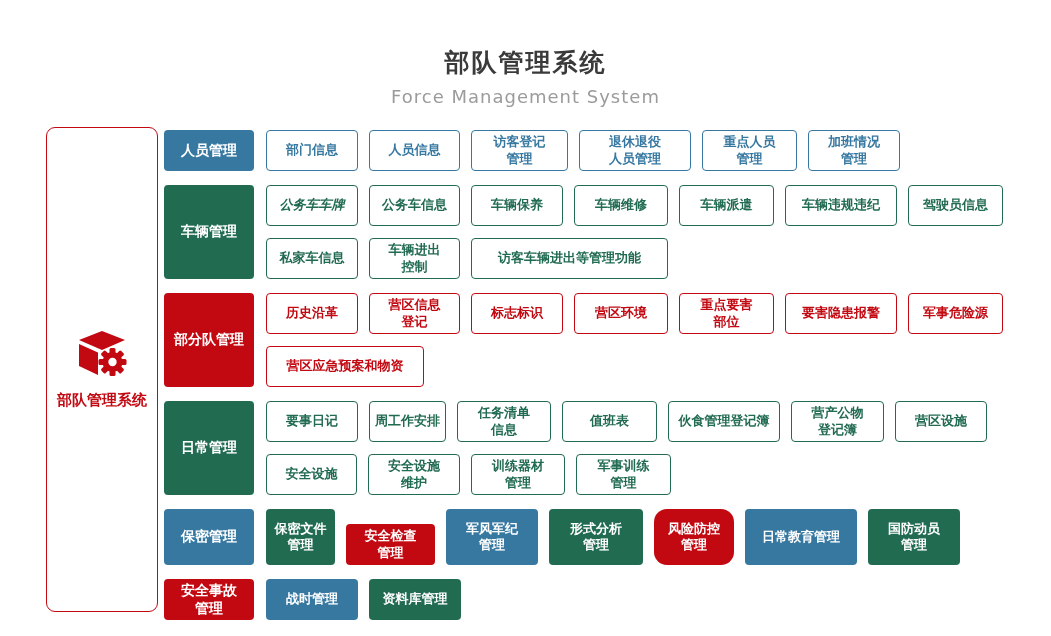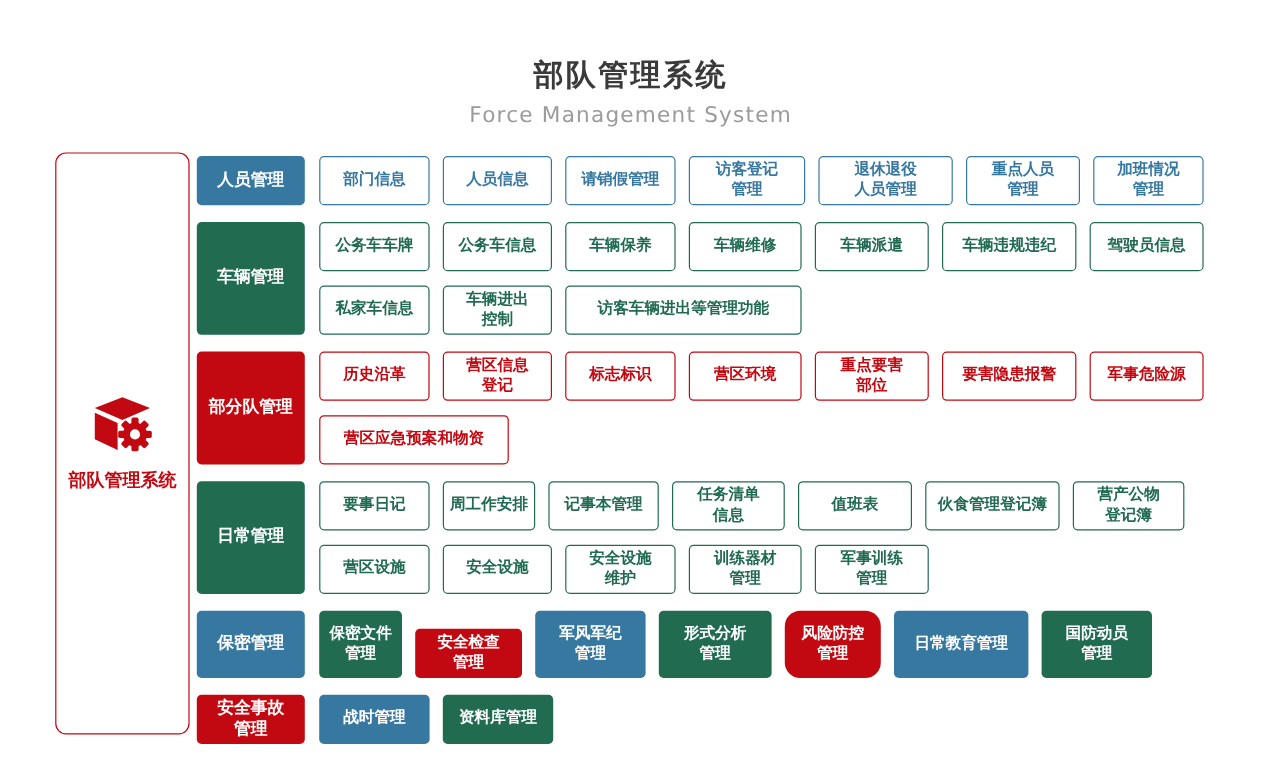--- a/index.html
+++ b/index.html
@@ -66,35 +66,34 @@
     </svg>
     <div class="label">部队管理系统</div>
   </div>
 
   <div class="rows">
       <div class="band">
         <div class="cat filled f-blue">人员管理</div>
         <div class="items">
           <div class="item outline o-blue" style="width: 92px;">部门信息</div>
           <div class="item outline o-blue" style="width: 91px;">人员信息</div>
-          <div class="item outline o-blue" style="width: 92px;">请销假管理</div>
           <div class="item outline o-blue" style="width: 97px;">访客登记
 管理</div>
           <div class="item outline o-blue" style="width: 112px;">退休退役
 人员管理</div>
           <div class="item outline o-blue" style="width: 95px;">重点人员
 管理</div>
           <div class="item outline o-blue" style="width: 92px;">加班情况
 管理</div>
         </div>
       </div>
       <div class="band">
         <div class="cat filled f-green">车辆管理</div>
         <div class="items">
-          <div class="item outline o-green" style="width: 92px;">公务车车牌</div>
+          <div class="item outline o-green" style="width: 92px; font-style: italic;">公务车车牌</div>
           <div class="item outline o-green" style="width: 91px;">公务车信息</div>
           <div class="item outline o-green" style="width: 92px;">车辆保养</div>
           <div class="item outline o-green" style="width: 94px;">车辆维修</div>
           <div class="item outline o-green" style="width: 95px;">车辆派遣</div>
           <div class="item outline o-green" style="width: 112px;">车辆违规违纪</div>
           <div class="item outline o-green" style="width: 95px;">驾驶员信息</div>
           <div class="item outline o-green" style="width: 92px;">私家车信息</div>
           <div class="item outline o-green" style="width: 91px;">车辆进出
 控制</div>
           <div class="item outline o-green" style="width: 197px;">访客车辆进出等管理功能</div>
@@ -113,21 +112,20 @@
           <div class="item outline o-red" style="width: 112px;">要害隐患报警</div>
           <div class="item outline o-red" style="width: 95px;">军事危险源</div>
           <div class="item outline o-red" style="width: 158px;">营区应急预案和物资</div>
         </div>
       </div>
       <div class="band">
         <div class="cat filled f-green">日常管理</div>
         <div class="items">
           <div class="item outline o-green" style="width: 92px;">要事日记</div>
           <div class="item outline o-green" style="width: 77px;">周工作安排</div>
-          <div class="item outline o-green" style="width: 92px;">记事本管理</div>
           <div class="item outline o-green" style="width: 94px;">任务清单
 信息</div>
           <div class="item outline o-green" style="width: 95px;">值班表</div>
           <div class="item outline o-green" style="width: 112px;">伙食管理登记簿</div>
           <div class="item outline o-green" style="width: 93px;">营产公物
 登记簿</div>
           <div class="item outline o-green" style="width: 92px;">营区设施</div>
           <div class="item outline o-green" style="width: 91px;">安全设施</div>
           <div class="item outline o-green" style="width: 92px;">安全设施
 维护</div>

